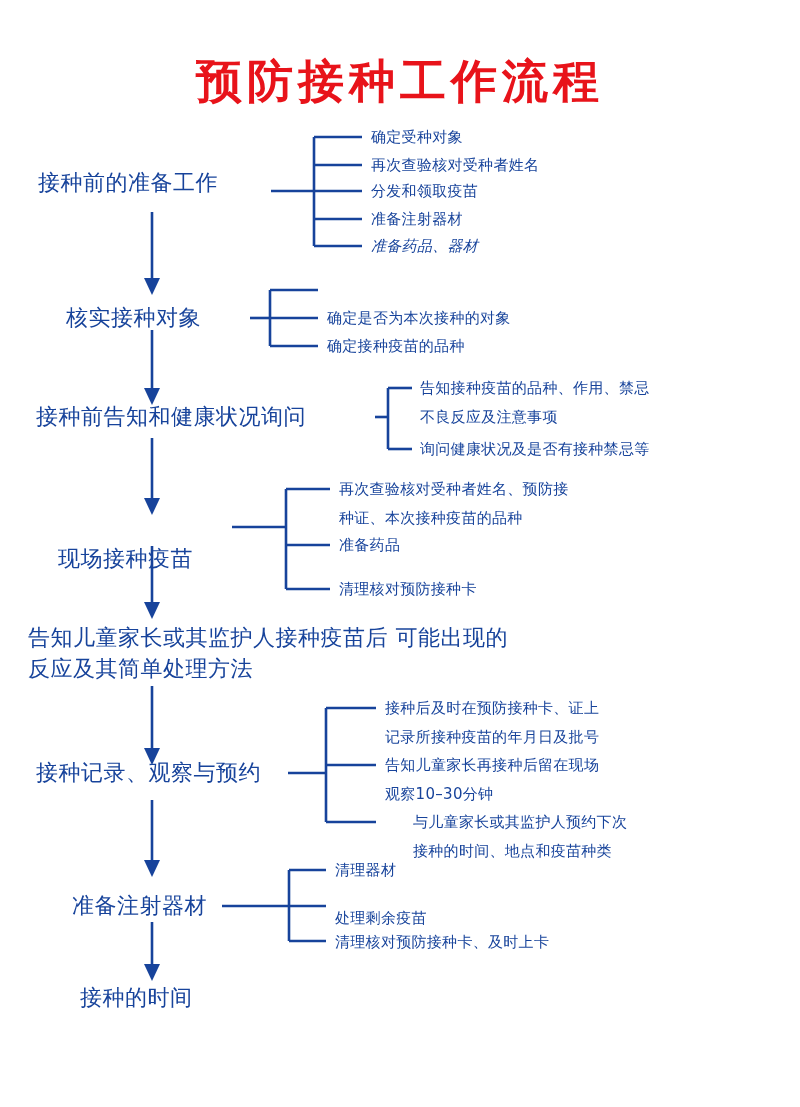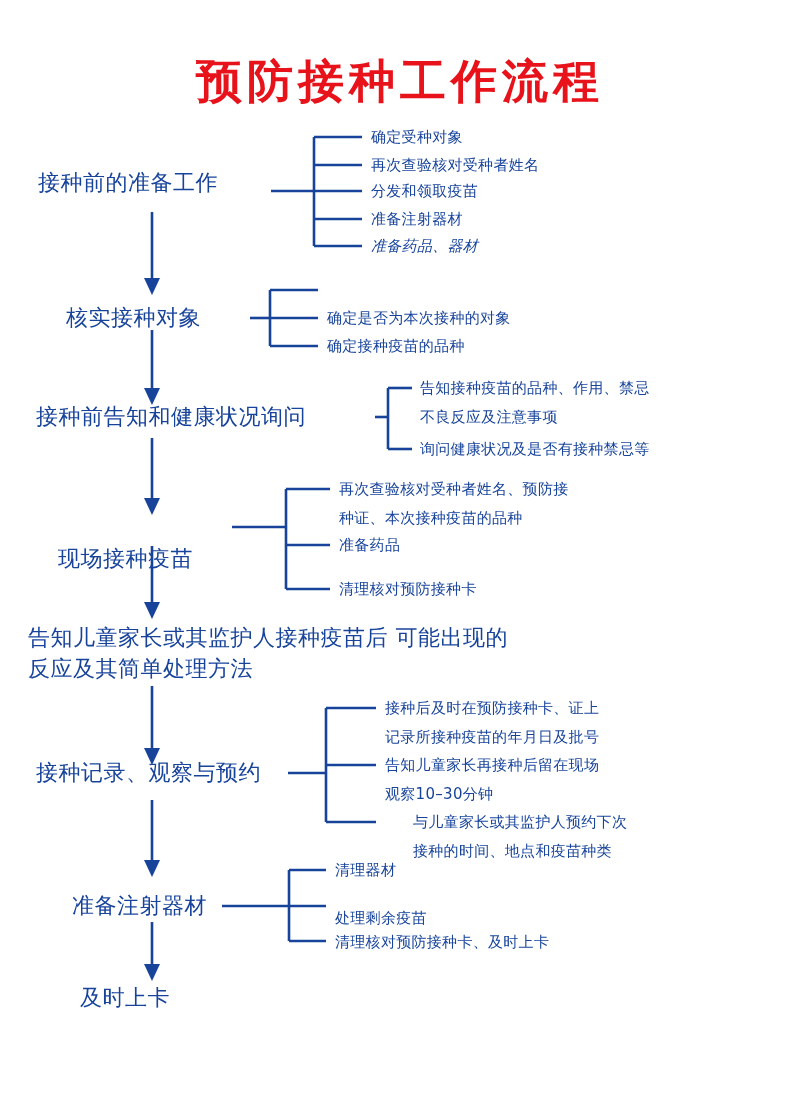--- a/index.html
+++ b/index.html
@@ -187,15 +187,15 @@
   <div class="sub-item" style="left:385px; top:751px;">告知儿童家长再接种后留在现场
 观察10–30分钟</div>
   <div class="sub-item" style="left:385px; top:808px;margin-left:28px;">与儿童家长或其监护人预约下次
 接种的时间、地点和疫苗种类</div>
 
   <div class="step-label" style="left:72px; top:891px;">准备注射器材</div>
   <div class="sub-item" style="left:335px; top:856px;">清理器材</div>
   <div class="sub-item" style="left:335px; top:892px;margin-top:12px;">处理剩余疫苗</div>
   <div class="sub-item" style="left:335px; top:928px;">清理核对预防接种卡、及时上卡</div>
 
-  <div class="step-label" style="left:80px; top:983px;">及时上卡</div>
+  <div class="step-label" style="left:80px; top:983px;">接种的时间</div>
 
 </div>
 
 </body></html>

